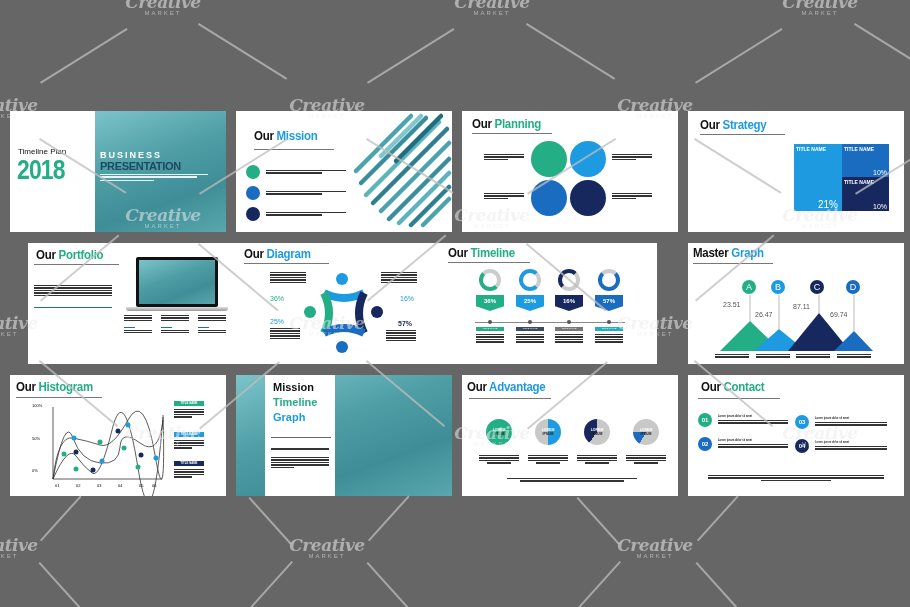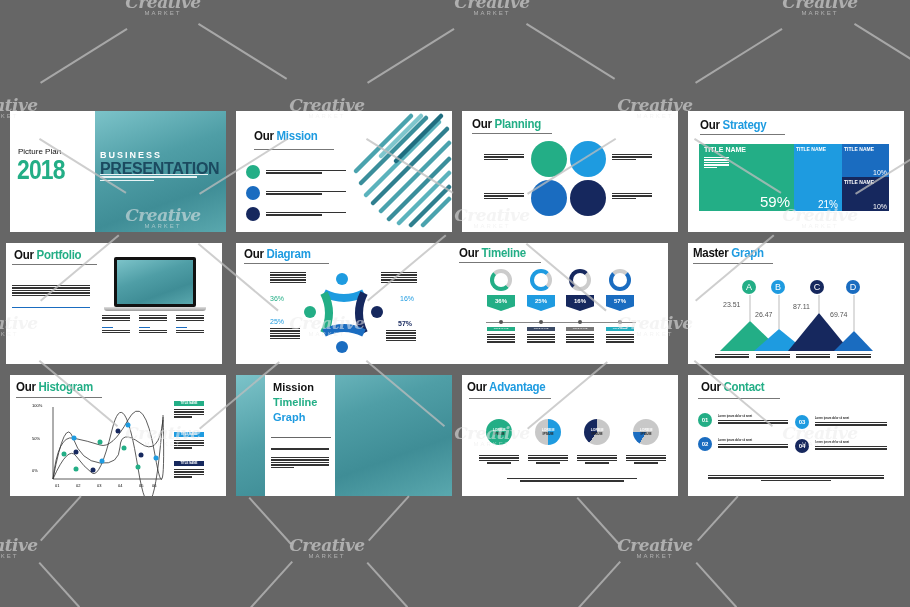--- a/index.html
+++ b/index.html
@@ -16,25 +16,25 @@
   .tx{position:absolute;font-size:2.6px;line-height:3.3px;color:#222;font-weight:bold;}
   .lorem-bars span{display:block;height:1.2px;background:#333;margin-bottom:1.3px;}
   .photo{background:linear-gradient(160deg,#7cc3c9 0%,#4f9ea6 40%,#3f8d96 70%,#5aa8ae 100%);}
   .circle{position:absolute;border-radius:50%;}
   .green{color:#23ae86;} .blue{color:#1e9be0;} .navy{color:#16285e;}
 </style>
 </head>
 <body>
 
 <div class="slide" style="left:10px;top:111px;">
-  <div style="position:absolute;left:8px;top:36px;font-size:8px;color:#111;">Picture Plan</div>
+  <div style="position:absolute;left:8px;top:36px;font-size:8px;color:#111;">Timeline Plan</div>
   <div style="position:absolute;left:7px;top:44px;font-size:27px;font-weight:bold;color:#23ae86;letter-spacing:-1px;transform:scaleX(0.85);transform-origin:0 0;">2018</div>
   <div class="photo" style="position:absolute;left:85px;top:0;width:131px;height:121px;">
     <div style="position:absolute;left:5px;top:39px;font-size:9px;font-weight:bold;color:#fff;letter-spacing:2px;">BUSINESS</div>
-    <div style="position:absolute;left:5px;top:49px;font-size:16px;font-weight:bold;color:#1b4a60;letter-spacing:-0.3px;">PRESENTATION</div>
+    <div style="position:absolute;left:5px;top:49px;font-size:11px;font-weight:bold;color:#1b4a60;letter-spacing:-0.3px;">PRESENTATION</div>
     <div class="lorem-bars" style="position:absolute;left:5px;top:63px;width:108px;">
       <span style="background:#e8f4f5"></span>
         <span style="background:#e8f4f5;width:90%"></span>
         <span style="background:#e8f4f5;width:50%;margin-top:2px"></span>
     </div>
   </div>
 </div>
 
 <div class="slide" style="left:236px;top:111px;">
   <div class="h" style="left:18px;top:18px;"><span class="b">Our</span> <span class="blue">Mission</span></div>
@@ -96,46 +96,35 @@
   <div class="lorem-bars" style="position:absolute;left:150px;top:82px;width:40px;">
       <span></span>
       <span></span>
       <span style="width:60%"></span>
     </div>
 </div>
 
 <div class="slide" style="left:688px;top:111px;">
   <div class="h" style="left:12px;top:7px;"><span class="b">Our</span> <span class="blue">Strategy</span></div>
   <div class="underline" style="left:12px;top:23px;width:85px;"></div>
-  <div style="position:absolute;left:11px;top:33px;width:95px;height:67px;background:#23ae86;">
-    <div style="position:absolute;left:5px;top:2px;color:#fff;font-size:7px;font-weight:bold;">TITLE NAME</div>
-    <div class="lorem-bars" style="position:absolute;left:5px;top:13px;width:25px;">
-        <span style="background:#fff"></span>
-        <span style="background:#fff"></span>
-        <span style="background:#fff"></span>
-        <span style="background:#fff"></span>
-        <span style="background:#fff;width:50%"></span>
-      </div>
-    <div style="position:absolute;right:4px;bottom:1px;color:#fff;font-size:15px;">59%</div>
-  </div>
   <div style="position:absolute;left:106px;top:33px;width:48px;height:67px;background:#1e9be0;">
     <div style="position:absolute;left:2px;top:2px;color:#fff;font-size:5px;font-weight:bold;">TITLE NAME</div>
     <div style="position:absolute;right:4px;bottom:1px;color:#fff;font-size:10px;">21%</div>
   </div>
   <div style="position:absolute;left:154px;top:33px;width:47px;height:33px;background:#1a6cc0;">
     <div style="position:absolute;left:2px;top:2px;color:#fff;font-size:5px;font-weight:bold;">TITLE NAME</div>
     <div style="position:absolute;right:2px;bottom:1px;color:#fff;font-size:7px;">10%</div>
   </div>
   <div style="position:absolute;left:154px;top:66px;width:47px;height:34px;background:#16285e;">
     <div style="position:absolute;left:2px;top:2px;color:#fff;font-size:5px;font-weight:bold;">TITLE NAME</div>
     <div style="position:absolute;right:2px;bottom:1px;color:#fff;font-size:7px;">10%</div>
   </div>
 </div>
 
-<div class="slide" style="left:6px;top:243px;">
+<div class="slide" style="left:28px;top:243px;">
   <div class="h" style="left:8px;top:5px;"><span class="b">Our</span> <span class="green">Portfolio</span></div>
   <div class="underline" style="left:6px;top:21px;width:85px;"></div>
   <div class="lorem-bars" style="position:absolute;left:6px;top:42px;width:78px;">
       <span></span>
       <span></span>
       <span></span>
       <span></span>
       <span></span>
     </div>
   <div style="position:absolute;left:6px;top:64px;width:78px;height:1.3px;background:#1a6cc0;"></div>
@@ -209,21 +198,21 @@
     </div>
   <div class="lorem-bars" style="position:absolute;left:150px;top:87px;width:30px;">
       <span></span>
       <span></span>
       <span></span>
       <span></span>
       <span></span>
     </div>
 </div>
 
-<div class="slide" style="left:452px;top:243px;">
+<div class="slide" style="left:441px;top:243px;">
   <div class="h" style="left:7px;top:3px;"><span class="b">Our</span> <span class="green">Timeline</span></div>
   <div class="underline" style="left:7px;top:19px;width:82px;"></div>
   <div style="position:absolute;left:34px;top:79px;width:150px;height:1px;background:#888;"></div>
 
   <div class="circle" style="left:38px;top:26px;width:14px;height:14px;border:4px solid #ccc;border-left-color:#23ae86;border-bottom-color:#23ae86;"></div>
   <div style="position:absolute;left:35px;top:52px;width:28px;height:16px;background:#23ae86;clip-path:polygon(0 0,100% 0,100% 70%,50% 100%,0 70%);color:#fff;font-size:6px;font-weight:bold;text-align:center;line-height:13px;">36%</div>
   <div class="circle" style="left:47px;top:77px;width:4px;height:4px;background:#555;"></div>
   <div style="position:absolute;left:35px;top:84px;width:28px;height:4px;background:#23ae86;color:#fff;font-size:2.5px;text-align:center;line-height:4px;">TITLE NAME</div>
 
   <div class="circle" style="left:78px;top:26px;width:14px;height:14px;border:4px solid #1e9be0;border-right-color:#ccc;"></div>

